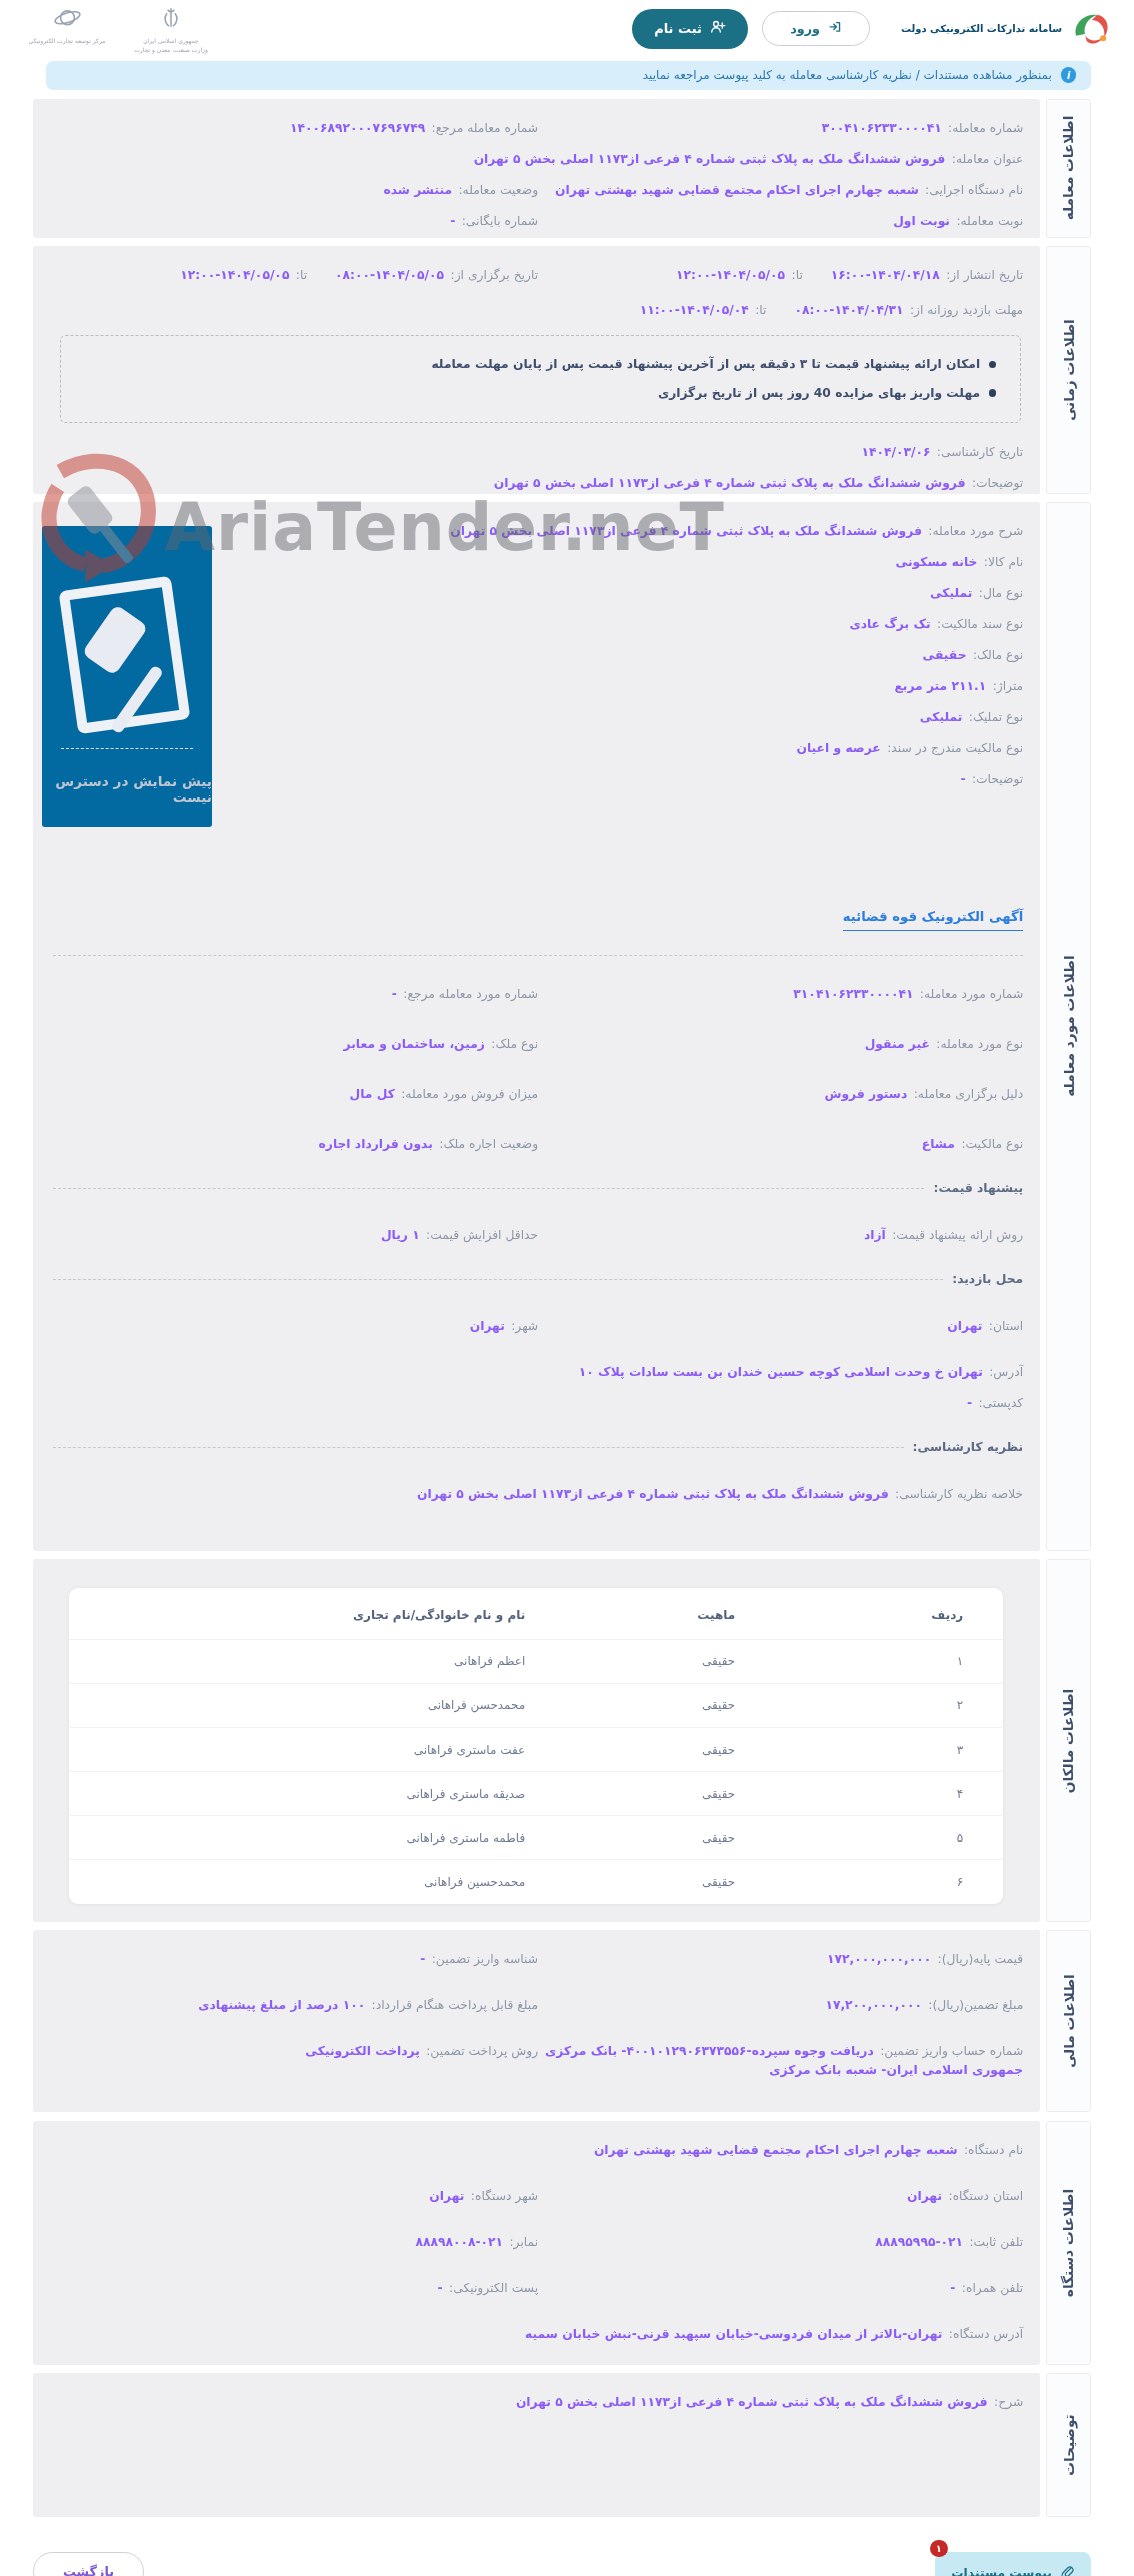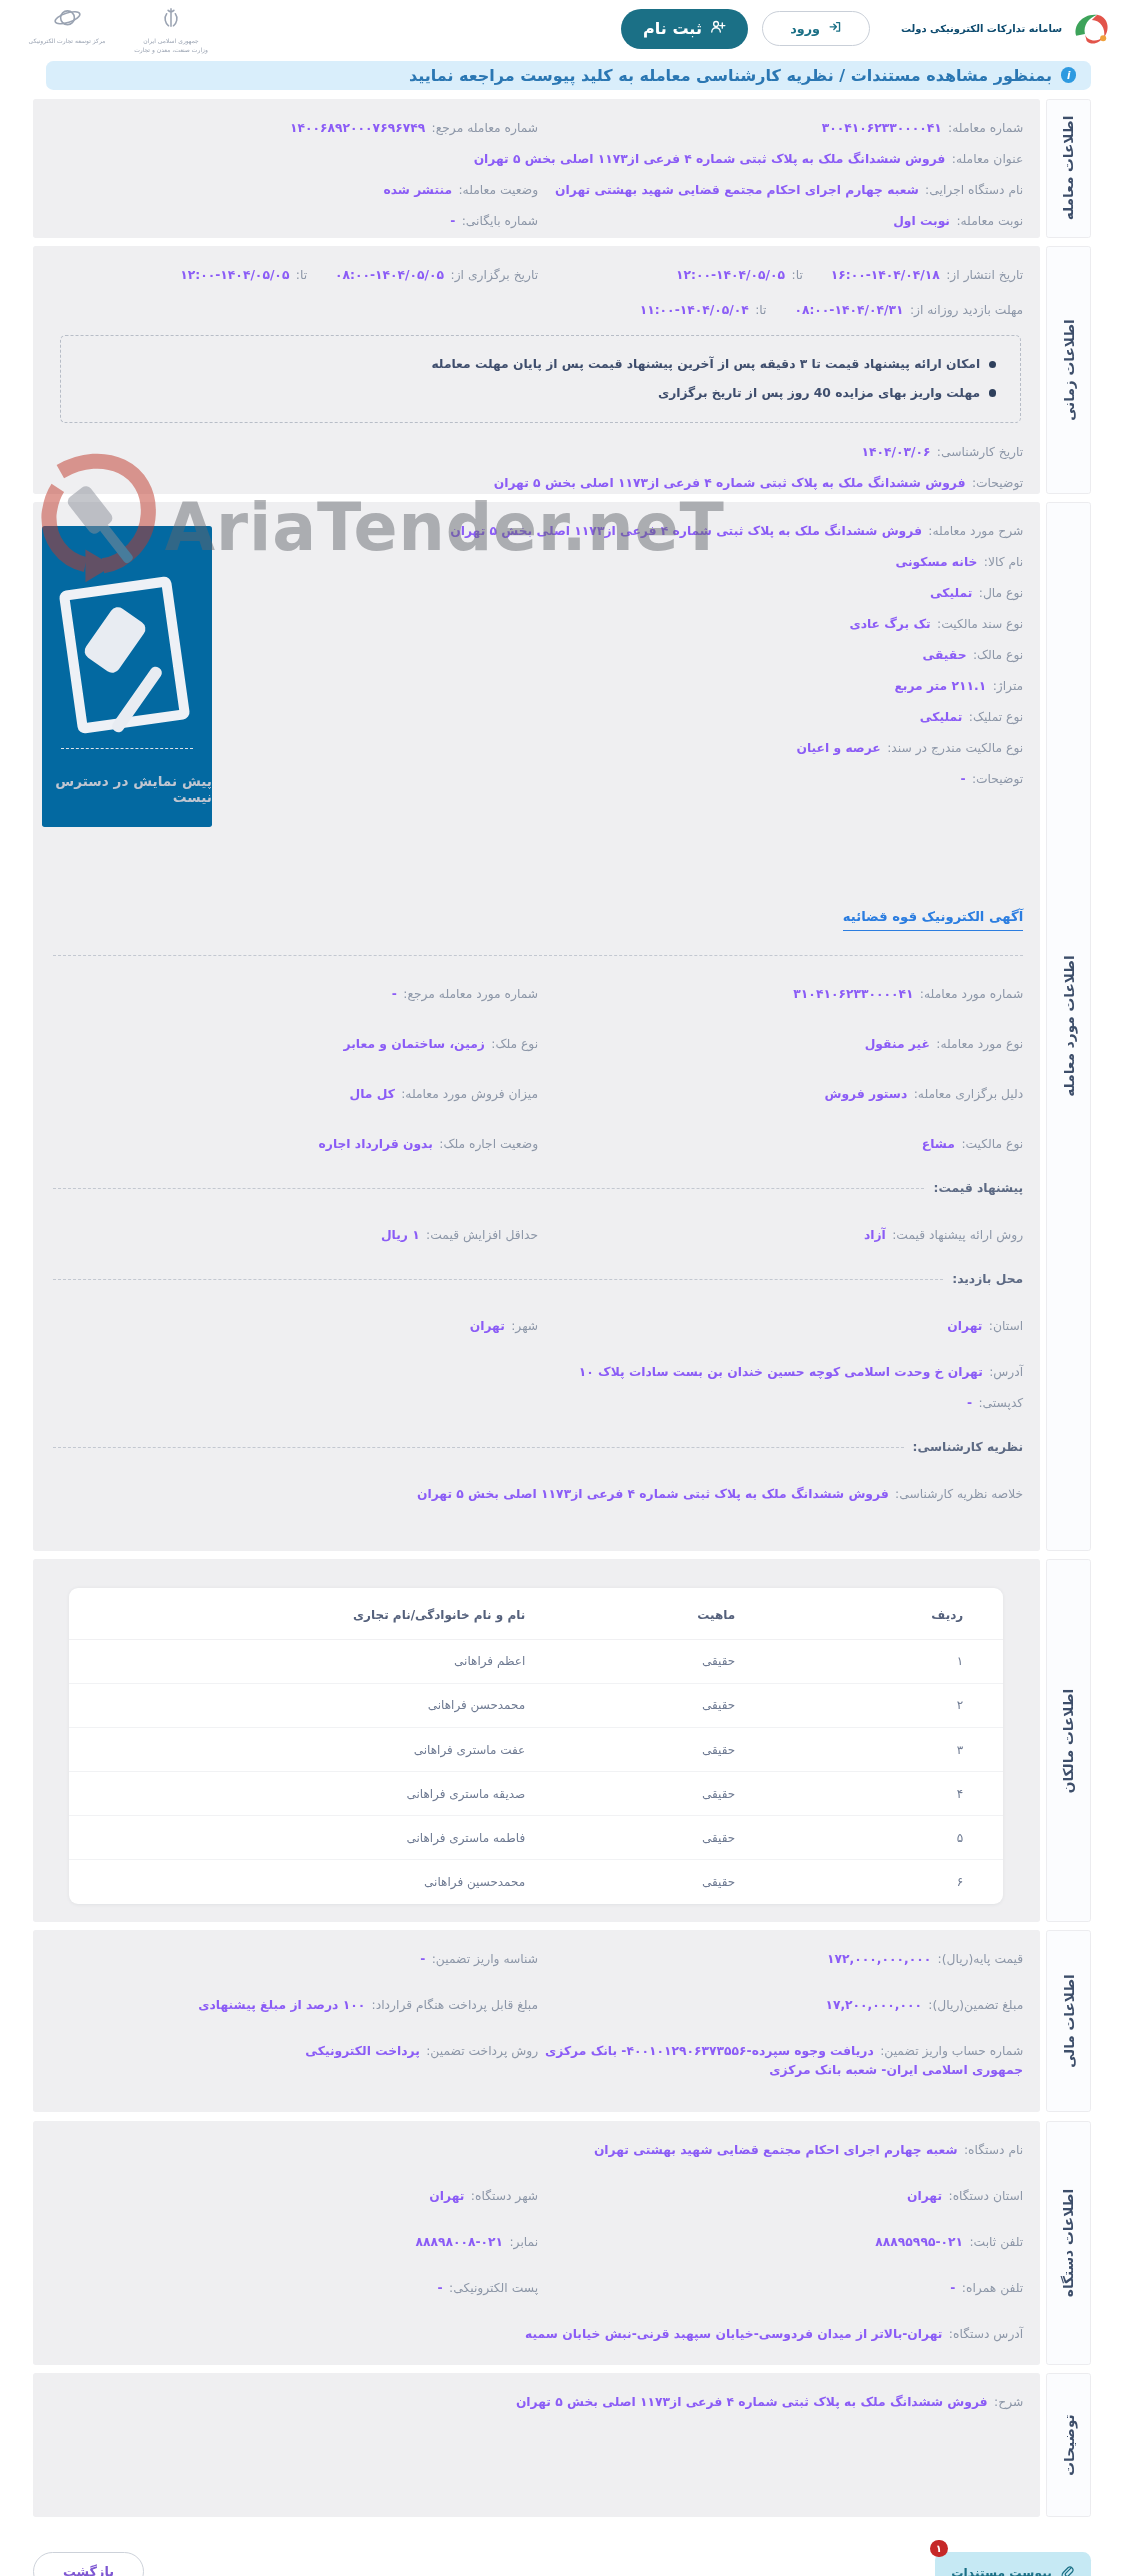--- a/index.html
+++ b/index.html
@@ -16,38 +16,38 @@
   .topbar { display:flex; align-items:center; height:57px; padding:0 24px 0 27px; gap:14.6px; background:#fff; }
   .brand { display:flex; align-items:center; gap:9px; }
   .brand-title { font-size:10px; font-weight:700; color:#0c4a6e; white-space:nowrap; }
   .btn-login {
     height:35px; padding:0 27px; border:0.9px solid #c9cfd8; border-radius:18px; background:#fff;
     color:#1b7086; font-weight:700; font-size:12.8px; display:flex; align-items:center; gap:8.2px;
     cursor:pointer; font-family:inherit; margin-inline-start:16.4px;
   }
   .btn-register {
     height:40px; padding:0 22px; border:none; border-radius:20px; background:#1b7086;
-    color:#fff; font-weight:700; font-size:16px; display:flex; align-items:center; gap:8.2px;
+    color:#fff; font-weight:700; font-size:13px; display:flex; align-items:center; gap:8.2px;
     cursor:pointer; font-family:inherit;
   }
   .spacer { flex:1; }
   .gov-logos { display:flex; gap:24px; align-items:flex-start; padding-top:3.6px; }
   .gov { text-align:center; width:80px; }
   .gov .cap { font-size:6px; line-height:1.6; color:#9aa3b2; }
 
   
   .notice {
     background:#d9eefb; border-radius:7.3px; height:29px; display:flex; align-items:center; gap:9px;
     padding:0 14.6px; margin:3.6px 0 9px 12.8px;
   }
   .info-i {
     width:15.5px; height:15.5px; border-radius:50%; background:#2e9ae0; color:#fff;
     font-size:10px; font-weight:700; font-style:italic; display:flex; align-items:center; justify-content:center; flex:0 0 auto;
   }
-  .notice-text { color:#2b77b3; font-size:16px; font-weight:700; }
+  .notice-text { color:#2b77b3; font-size:12px; font-weight:400; }
 
   
   .wrap { padding:0 44px 0 33px; }
   .card { display:flex; gap:6.4px; margin-bottom:8.2px; }
   .side {
     width:45px; flex:0 0 45px; background:#fbfcfe; border:0.9px solid #ececef; border-radius:2.7px;
     display:flex; align-items:center; justify-content:center;
   }
   .vtext { transform:rotate(-90deg); white-space:nowrap; font-size:13.7px; font-weight:700; color:#3d4e6a; letter-spacing:0.5px; }
   .content { flex:1; background:#efeff1; border-radius:2.7px; padding:20px 16.4px 18px 20px; position:relative; }

